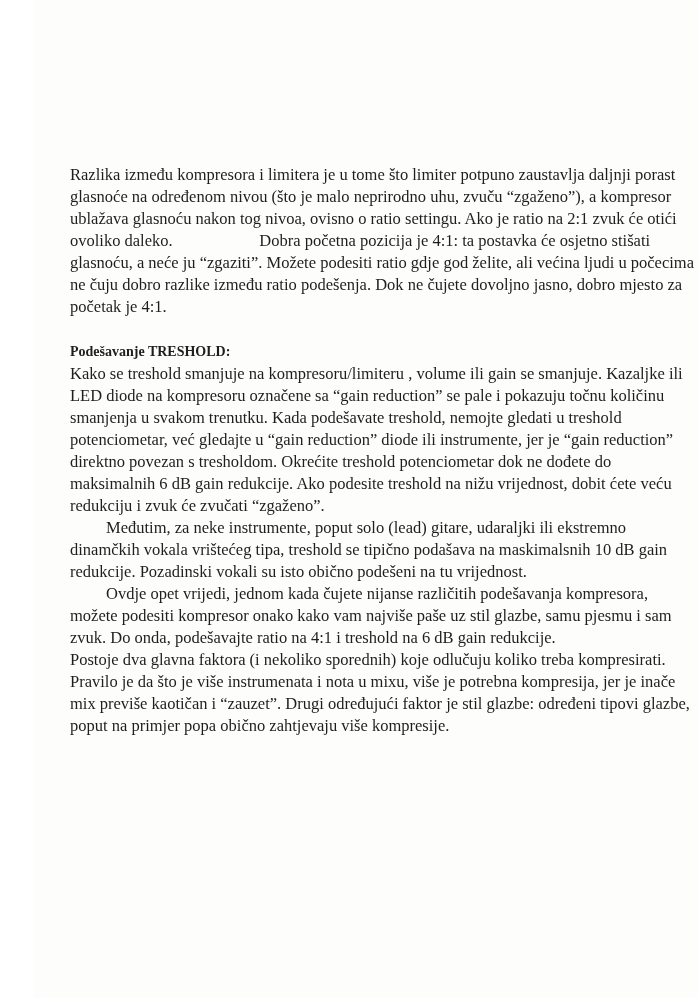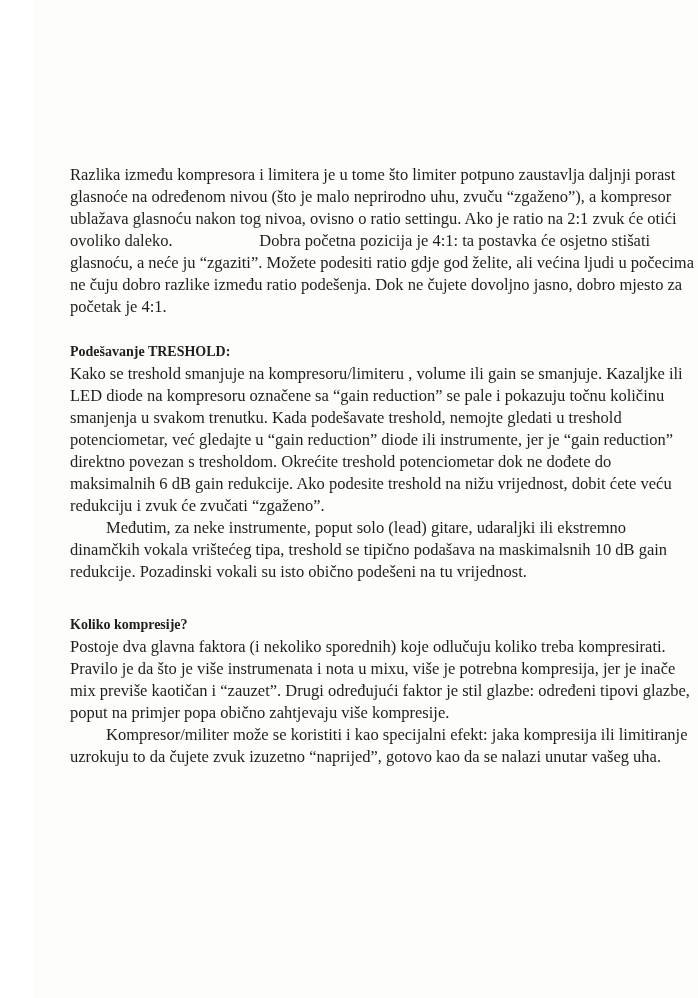--- a/index.html
+++ b/index.html
@@ -44,19 +44,18 @@
 
 <div class="page">
   <p>Razlika između kompresora i limitera je u tome što limiter potpuno zaustavlja daljnji porast glasnoće na određenom nivou (što je malo neprirodno uhu, zvuču “zgaženo”), a kompresor ublažava glasnoću nakon tog nivoa, ovisno o ratio settingu. Ako je ratio na 2:1 zvuk će otići ovoliko daleko.&nbsp;&nbsp;&nbsp;&nbsp;&nbsp;&nbsp;&nbsp;&nbsp;&nbsp;&nbsp;&nbsp;&nbsp;&nbsp;&nbsp;&nbsp;&nbsp;&nbsp;&nbsp;&nbsp;&nbsp; Dobra početna pozicija je 4:1: ta postavka će osjetno stišati glasnoću, a neće ju “zgaziti”. Možete podesiti ratio gdje god želite, ali većina ljudi u počecima ne čuju dobro razlike između ratio podešenja. Dok ne čujete dovoljno jasno, dobro mjesto za početak je 4:1.</p>
 
   <p class="heading">Podešavanje TRESHOLD:</p>
 
   <p>Kako se treshold smanjuje na kompresoru/limiteru , volume ili gain se smanjuje. Kazaljke ili LED diode na kompresoru označene sa “gain reduction” se pale i pokazuju točnu količinu smanjenja u svakom trenutku. Kada podešavate treshold, nemojte gledati u treshold potenciometar, već gledajte u “gain reduction” diode ili instrumente, jer je “gain reduction” direktno povezan s tresholdom. Okrećite treshold potenciometar dok ne dođete do maksimalnih 6 dB gain redukcije. Ako podesite treshold na nižu vrijednost, dobit ćete veću redukciju i zvuk će zvučati “zgaženo”.</p>
 
   <p class="indent">Međutim, za neke instrumente, poput solo (lead) gitare, udaraljki ili ekstremno dinamčkih vokala vrištećeg tipa, treshold se tipično podašava na maskimalsnih 10 dB gain redukcije. Pozadinski vokali su isto obično podešeni na tu vrijednost.</p>
 
+  <p class="indent">Ovdje opet vrijedi, jednom kada čujete nijanse različitih podešavanja kompresora, možete podesiti kompresor onako kako vam najviše paše uz stil glazbe, samu pjesmu i sam zvuk. Do onda, podešavajte ratio na 4:1 i treshold na 6 dB gain redukcije.</p>
 
-  <p class="heading heading-2">Koliko kompresije?</p>
 
   <p>Postoje dva glavna faktora (i nekoliko sporednih) koje odlučuju koliko treba kompresirati. Pravilo je da što je više instrumenata i nota u mixu, više je potrebna kompresija, jer je inače mix previše kaotičan i “zauzet”. Drugi određujući faktor je stil glazbe: određeni tipovi glazbe, poput na primjer popa obično zahtjevaju više kompresije.</p>
 
-  <p class="indent">Kompresor/militer može se koristiti i kao specijalni efekt: jaka kompresija ili limitiranje uzrokuju to da čujete zvuk izuzetno “naprijed”, gotovo kao da se nalazi unutar vašeg uha.</p>
 </div>
 
 </body></html>

